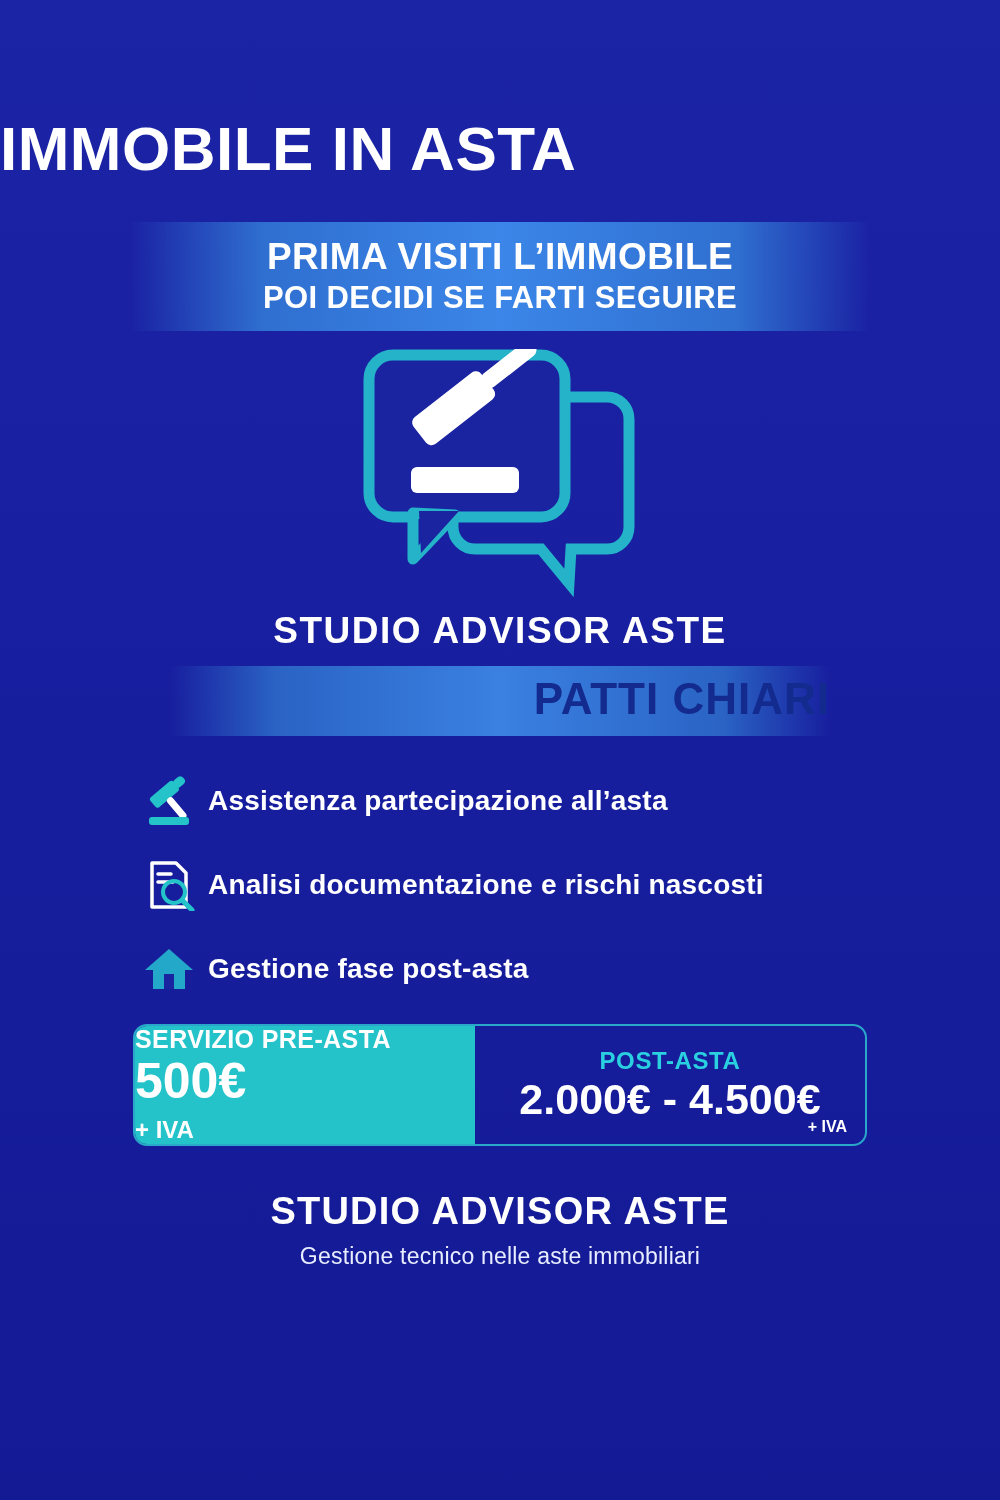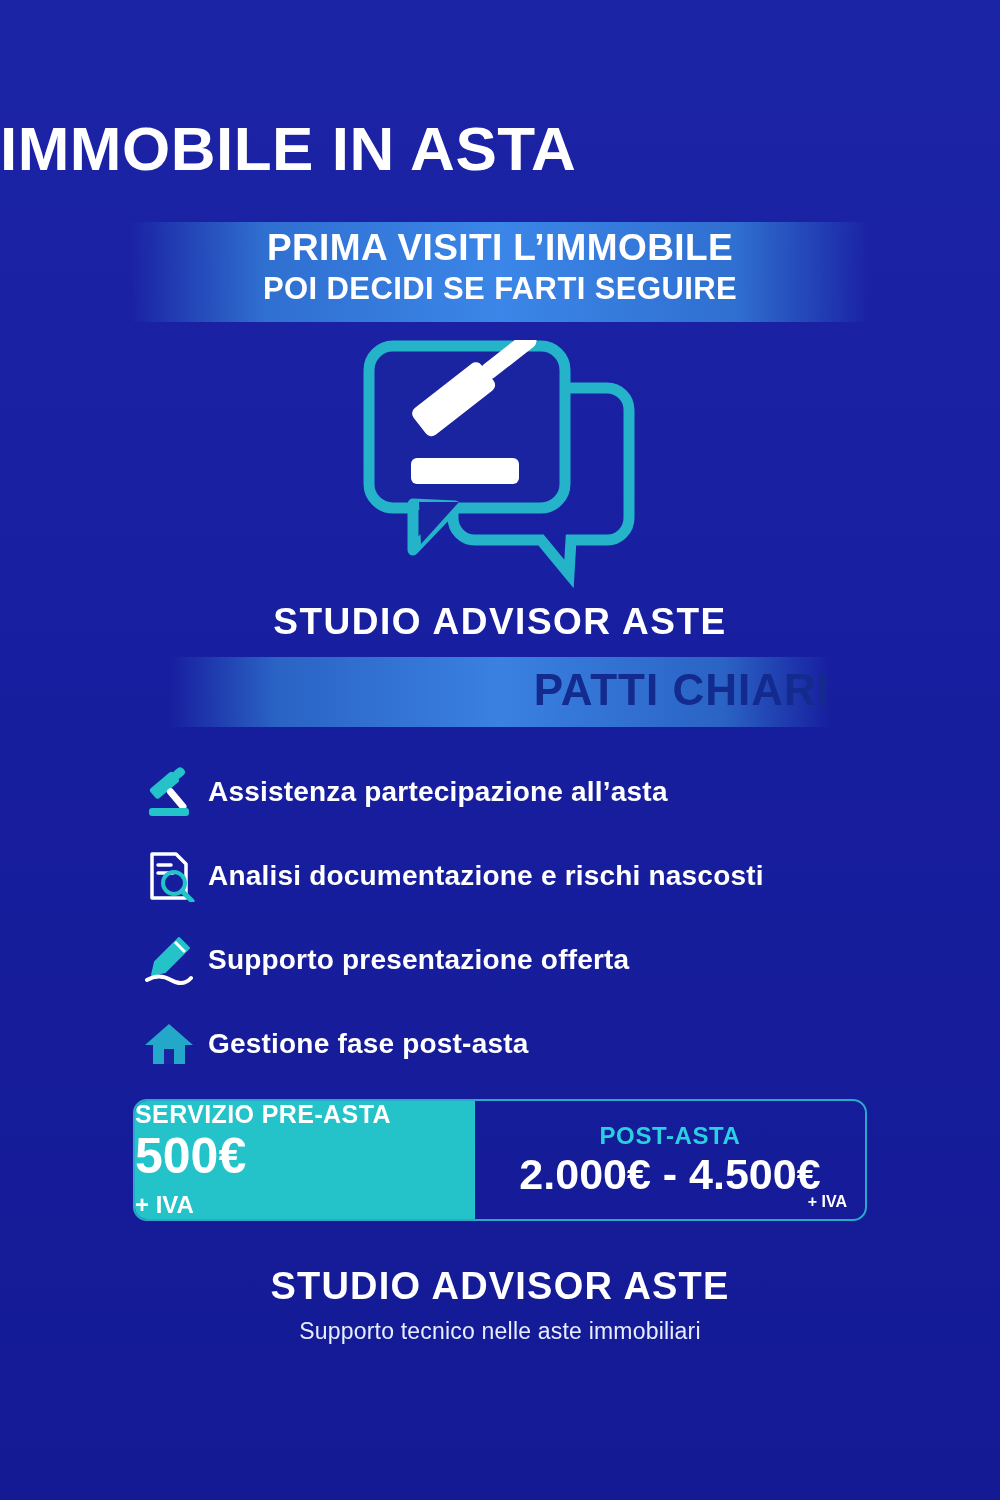--- a/index.html
+++ b/index.html
@@ -28,21 +28,21 @@
     font-weight: 800;
     letter-spacing: 0.5px;
     color: #ffffff;
     text-transform: uppercase;
     line-height: 1;
   }
 
   .subhead-band {
     margin: 24px auto 0 auto;
     width: 740px;
-    padding: 7px 0 16px 0;
+    padding: 16px 0 16px 0;
     text-align: center;
     background: linear-gradient(90deg, rgba(26,35,160,0) 0%, #2f6fd0 18%, #3b86e8 50%, #2f6fd0 82%, rgba(26,35,160,0) 100%);
   }
   .subhead-1 {
     font-size: 37px;
     font-weight: 800;
     color: #ffffff;
     letter-spacing: 0.4px;
     line-height: 1.05;
   }
@@ -262,30 +262,20 @@
           <path d="M9 4 h24 l10 10 v34 h-34 z" fill="none" stroke="#ffffff" stroke-width="3.5" stroke-linejoin="round"></path>
           <line x1="15" y1="15" x2="28" y2="15" stroke="#ffffff" stroke-width="3.5" stroke-linecap="round"></line>
           <line x1="15" y1="23" x2="30" y2="23" stroke="#ffffff" stroke-width="3.5" stroke-linecap="round"></line>
           <circle cx="31" cy="33" r="11" fill="none" stroke="#24c2c9" stroke-width="4"></circle>
           <line x1="39" y1="41" x2="49" y2="51" stroke="#24c2c9" stroke-width="5" stroke-linecap="round"></line>
         </svg>
       </span>
       <span class="label">Analisi documentazione e rischi nascosti</span>
     </div>
 
-    <div class="feature">
-      <span class="ico">
-        <svg width="52" height="52" viewBox="0 0 52 52">
-          <path d="M36 4 l10 10 -24 24 -13 3 3 -13 z" fill="#24c2c9" stroke="#24c2c9" stroke-width="2" stroke-linejoin="round"></path>
-          <path d="M32 8 l10 10" stroke="#ffffff" stroke-width="3"></path>
-          <path d="M4 46 q12 -7 24 0 t20 -2" fill="none" stroke="#ffffff" stroke-width="4" stroke-linecap="round"></path>
-        </svg>
-      </span>
-      <span class="label">Supporto presentazione offerta</span>
-    </div>
 
     <div class="feature">
       <span class="ico">
         <svg width="52" height="52" viewBox="0 0 52 52">
           <path d="M26 6 L50 27 h-8 v19 h-32 v-19 h-8 z" fill="#24a8c9"></path>
           <rect x="21" y="31" width="10" height="15" fill="#1a23a0"></rect>
         </svg>
       </span>
       <span class="label">Gestione fase post-asta</span>
     </div>
@@ -302,16 +292,16 @@
     </div>
     <div class="price-right">
       <div class="cap">POST-ASTA</div>
       <div class="amount">2.000€ - 4.500€</div>
       <div class="iva">+ IVA</div>
     </div>
   </div>
 
   <div class="footer">
     <div class="name">STUDIO ADVISOR ASTE</div>
-    <div class="tag">Supporto tecnico nelle aste immobiliari</div>
+    <div class="tag">Gestione tecnico nelle aste immobiliari</div>
   </div>
 
 </div>
 
 </body></html>

